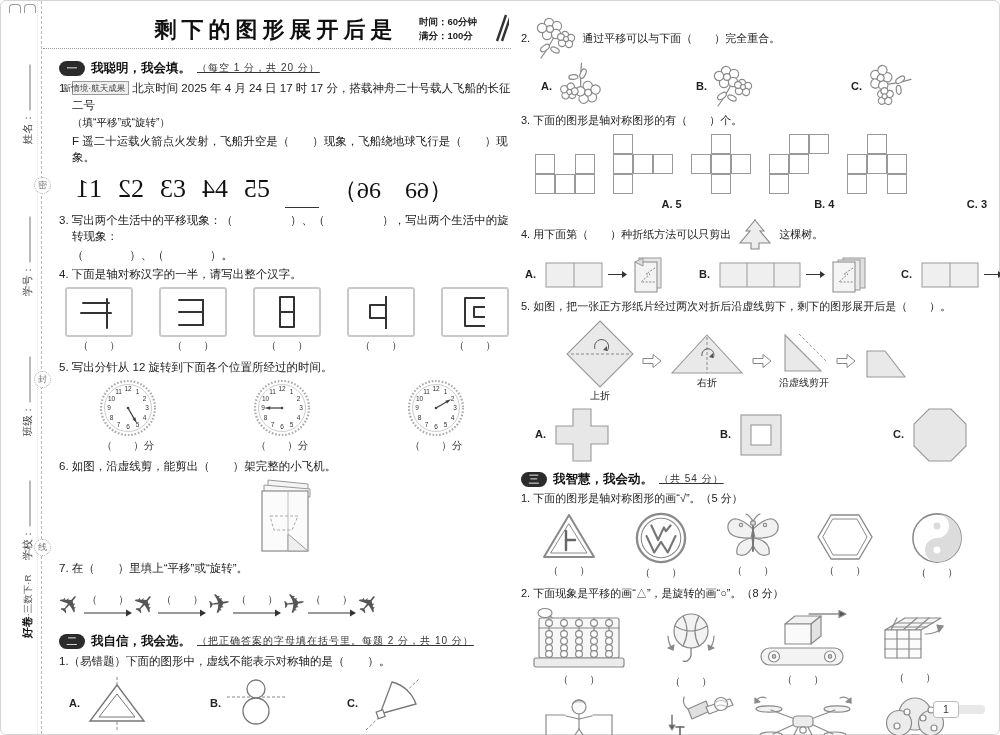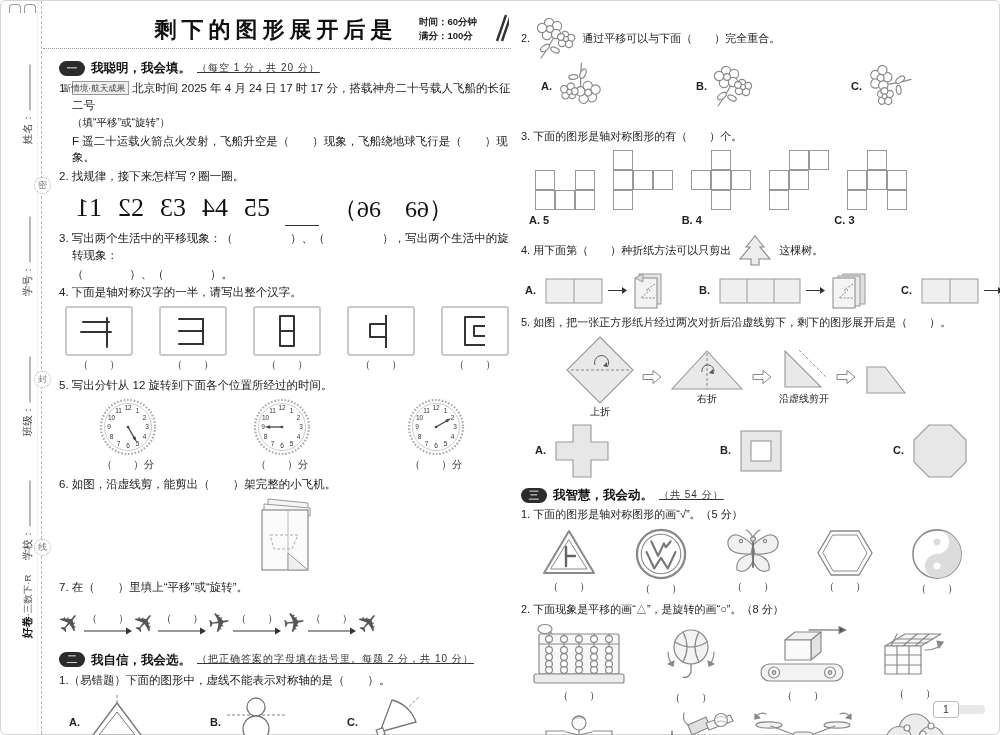--- a/index.html
+++ b/index.html
@@ -49,21 +49,21 @@
   .gap-arrow{display:inline-flex;flex-direction:column;align-items:center;width:52px;}
   .gap-arrow .paren{margin:0;}
   
   .optrow{display:flex;align-items:center;margin:4px 0 2px 10px;}
   .optlbl{font-weight:bold;font-size:11px;margin-right:4px;}
   
   .figsrow{display:flex;align-items:flex-end;gap:18px;margin:5px 0 2px 14px;}
   .pmino{position:relative;}
   .pcell{position:absolute;width:20px;height:20px;border:1px solid #999;background:#fff;box-sizing:border-box;}
   .q3opts{display:flex;margin:3px 0 0 8px;font-weight:bold;}
-  .q3opts span{width:155px;}
+  .q3opts span{width:155px;text-align:right;}
   
   .foldrow{display:flex;align-items:center;gap:6px;margin:4px 0 0 44px;}
   .foldstep{text-align:center;font-size:10px;color:#222;}
   
   .icon-row{display:flex;margin:4px 0 0 2px;}
   .icon-cell{text-align:center;}
   .icon-cell .paren{margin-top:0;}
   .w92{width:92px;} .w112{width:112px;}
   .pagenum{position:absolute;right:14px;bottom:16px;display:flex;align-items:center;}
   .pagenum .box{width:24px;height:15px;border:1px solid #bbb;border-radius:3px;text-align:center;font-size:10.5px;line-height:15px;color:#333;background:#fff;}
@@ -110,21 +110,20 @@
     <div class="sec">
       <span class="badge">一</span>
       <span class="t">我聪明，我会填。</span>
       <span class="n">（每空 1 分，共 20 分）</span>
     </div>
 
     <div class="q">1. <span class="tag">新情境·航天成果</span><span>北京时间 2025 年 4 月 24 日 17 时 17 分，搭载神舟二十号载人飞船的长征二号</span></div>
     <div class="q small-note" style="padding-left:13px;text-indent:0;">（填“平移”或“旋转”）</div>
     <div class="q" style="padding-left:13px;text-indent:0;">F 遥二十运载火箭点火发射，飞船升空是（　　）现象，飞船绕地球飞行是（　　）现象。</div>
 
-    <div class="q">2. 找规律，接下来怎样写？圈一圈。</div>
     <div class="seqrow" id="seqrow">
         <span class="pair"><span class="mir">1</span><span>1</span></span>
         <span class="pair"><span class="mir">2</span><span>2</span></span>
         <span class="pair"><span class="mir">3</span><span>3</span></span>
         <span class="pair"><span class="mir">4</span><span>4</span></span>
         <span class="pair"><span class="mir">5</span><span>5</span></span>
         <span class="blankline"></span>
         <span class="opts">（<span class="mir">6</span><span>6</span>　<span>6</span><span class="mir">6</span>）</span>
       </div>
 
@@ -430,21 +429,21 @@
                 <circle cx="35" cy="27" r="3.6"></circle>
                 <circle cx="28" cy="26" r="3.6"></circle>
                 <circle cx="27" cy="20" r="3.4"></circle>
                 <circle cx="32" cy="22" r="2.5"></circle>
               </g>
             </svg>
           </span>
         </span>
     </div>
 
-    <div class="q" style="margin-top:20px;">3. 下面的图形是轴对称图形的有（　　）个。</div>
+    <div class="q" style="margin-top:4px;">3. 下面的图形是轴对称图形的有（　　）个。</div>
     <div class="figsrow">
       <span class="pmino" style="display: inline-block; width: 60px; height: 40px;">
           <span class="pcell" style="left: 0px; top: 0px;"></span>
           <span class="pcell" style="left: 40px; top: 0px;"></span>
           <span class="pcell" style="left: 0px; top: 20px;"></span>
           <span class="pcell" style="left: 20px; top: 20px;"></span>
           <span class="pcell" style="left: 40px; top: 20px;"></span>
         </span>
       <span class="pmino" style="display: inline-block; width: 60px; height: 60px;">
           <span class="pcell" style="left: 0px; top: 0px;"></span>

